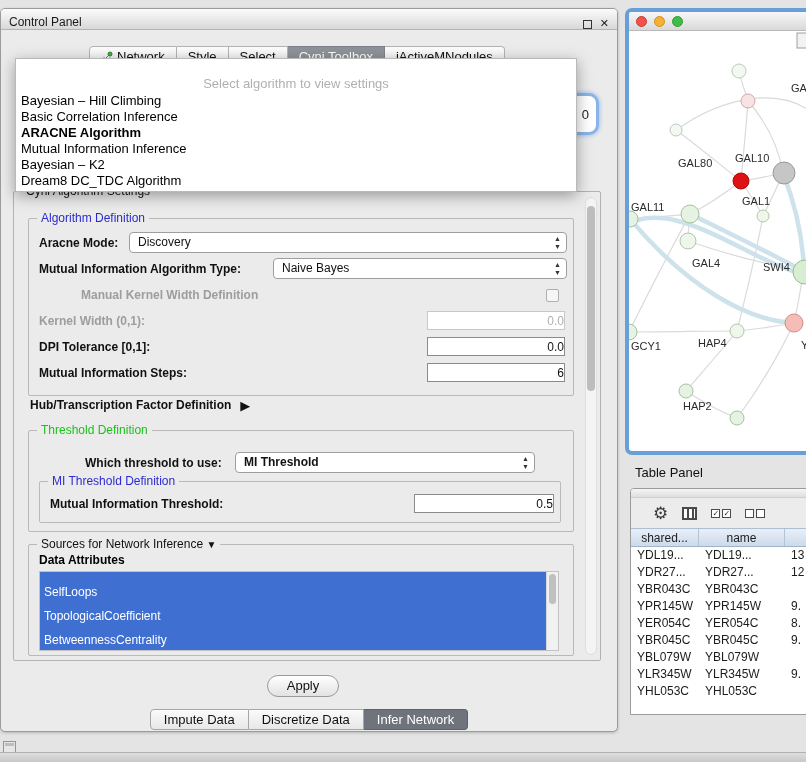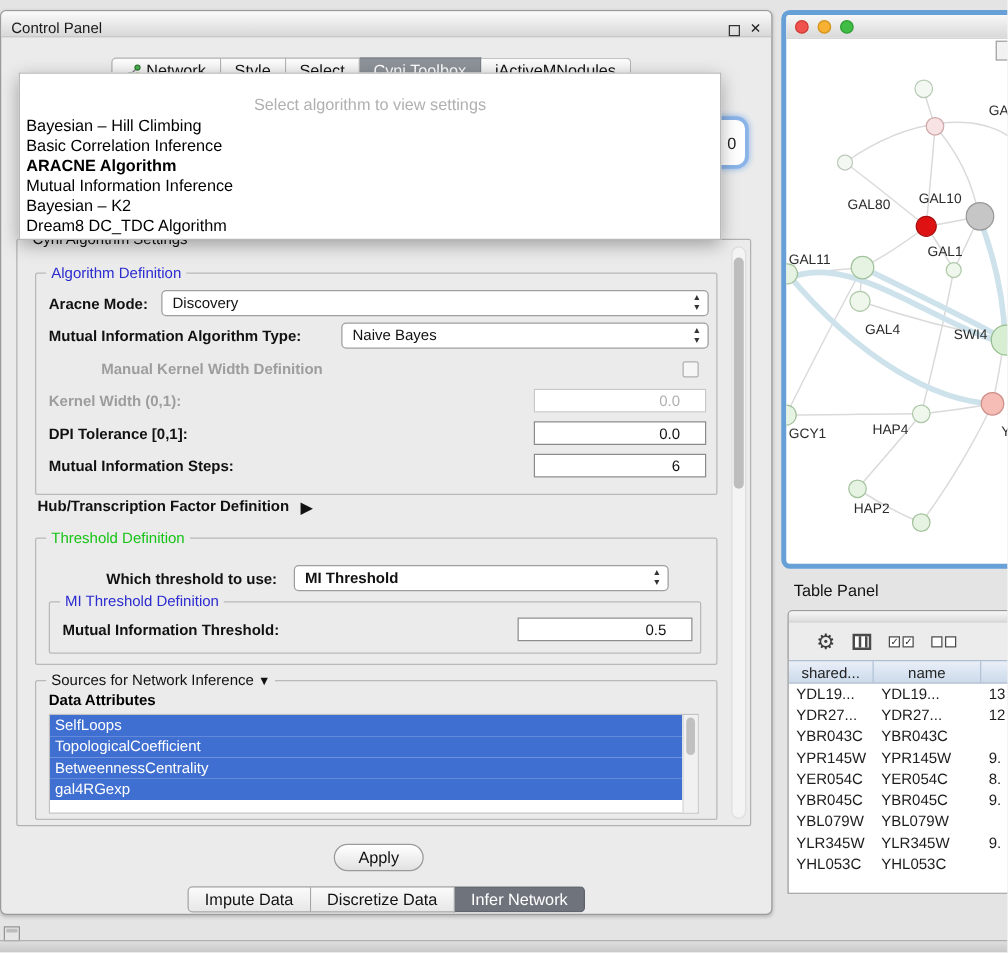--- a/index.html
+++ b/index.html
@@ -38,42 +38,42 @@
   .grp{position:absolute;border:1px solid #b9b9b9;border-radius:2px;}
   .grp-algdef{left:14px;top:26px;width:546px;height:178px;}
   .grp-threshold{left:14px;top:238px;width:546px;height:102px;}
   .grp-mit{left:10px;top:50px;right:12px;height:42px;}
   .grp-sources{left:14px;top:352px;width:546px;height:112px;}
 
   .lbl{position:absolute;font-size:12px;font-weight:bold;color:#111;white-space:nowrap;}
   .lbl.dis{color:#9d9d9d;}
   .combo{position:absolute;height:21px;background:#fff;border:1px solid #9e9e9e;border-radius:4px;font-size:12px;color:#111;line-height:19px;padding:0 20px 0 8px;}
   .ud{position:absolute;right:5px;top:2px;display:flex;flex-direction:column;line-height:8px;font-size:7px;color:#333;}
-  .tin{position:absolute;height:19px;border:1px solid #8b8b8b;background:#fff;font-size:12px;text-align:right;padding:0 20px;font-family:inherit;color:#111;}
+  .tin{position:absolute;height:19px;border:1px solid #8b8b8b;background:#fff;font-size:12px;text-align:right;padding:0 0;font-family:inherit;color:#111;}
   .tin.dis{color:#b0b0b0;border-color:#c8c8c8;}
   .cb{position:absolute;width:13px;height:13px;border:1px solid #b0b0b0;border-radius:2px;background:#f6f6f6;}
 
   .l-aracne{left:10px;top:17px;}   .c-aracne{left:100px;top:13px;right:6px;}
   .l-mitype{left:10px;top:43px;}   .c-mitype{left:244px;top:39px;right:6px;}
   .l-manual{left:28px;top:69px;padding-left:24px;}   .cb-manual{right:14px;top:70px;}
   .l-kernel{left:10px;top:95px;}   .i-kernel{left:398px;top:92px;right:8px;}
   .l-dpi{left:10px;top:121px;}     .i-dpi{left:398px;top:118px;right:8px;}
   .l-misteps{left:10px;top:147px;} .i-misteps{left:398px;top:144px;right:8px;}
 
   .hub-row{position:absolute;left:16px;top:206px;font-size:12px;font-weight:bold;color:#111;display:flex;align-items:flex-start;gap:9px;cursor:default;}
   .tri-r{font-size:13px;} .tri-d{font-size:10px;}
 
   .l-which{left:56px;top:25px;} .c-which{left:206px;top:21px;width:300px;font-weight:bold;}
   .l-mithr{left:10px;top:15px;} .i-mithr{right:6px;top:12px;width:140px;}
 
   .src-title{cursor:default;}
   .attr-label{position:absolute;left:10px;top:8px;font-size:12px;font-weight:bold;}
   .attr-list{position:absolute;left:10px;top:26px;width:520px;height:80px;background:#fff;border:1px solid #c2c2c2;display:flex;}
   .attr-items{flex:1;overflow:hidden;}
-  .attr-item{height:17px;line-height:17px;background:#3f6fd1;color:#fff;font-size:12px;padding:0 4px;white-space:nowrap;}
+  .attr-item{height:17px;line-height:17px;background:#3f6fd1;color:#fff;font-size:12px;padding:12px 4px;white-space:nowrap;}
   .attr-sb{width:12px;background:#f1f1f1;border-left:1px solid #d8d8d8;position:relative;}
   .attr-sb .thumb{position:absolute;top:2px;left:2px;width:7px;height:30px;border-radius:4px;background:#c0c0c0;}
 
   .sb-v{position:absolute;right:3px;top:5px;bottom:5px;width:12px;background:#f4f4f4;border:1px solid #dedede;border-radius:6px;}
   .sb-v .thumb{position:absolute;top:8px;left:1px;width:8px;height:185px;background:#bdbdbd;border-radius:4px;}
 
   .apply-btn{position:absolute;left:266px;top:666px;width:72px;height:22px;border:1px solid #9a9a9a;border-radius:11px;background:linear-gradient(#ffffff,#e2e2e2);font-size:13px;text-align:center;line-height:20px;color:#111;cursor:default;}
 
   .btab-row{position:absolute;left:0;right:0;top:700px;display:flex;justify-content:center;height:21px;}
   .btab{padding:0 13px;font-size:13px;line-height:19px;background:linear-gradient(#fbfbfb,#e7e7e7);border:1px solid #a6a6a6;border-left:none;color:#111;white-space:nowrap;}

